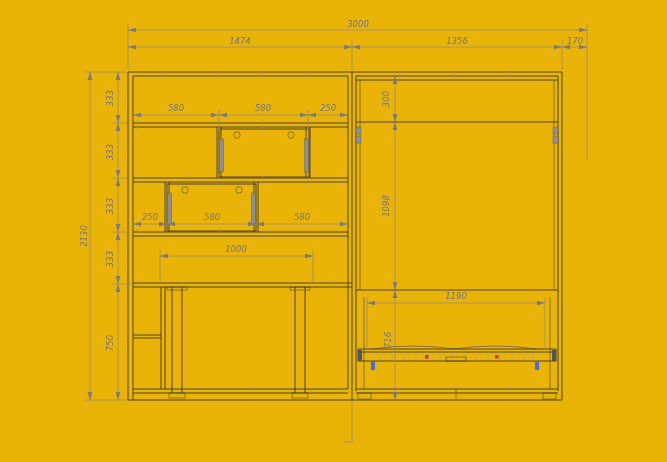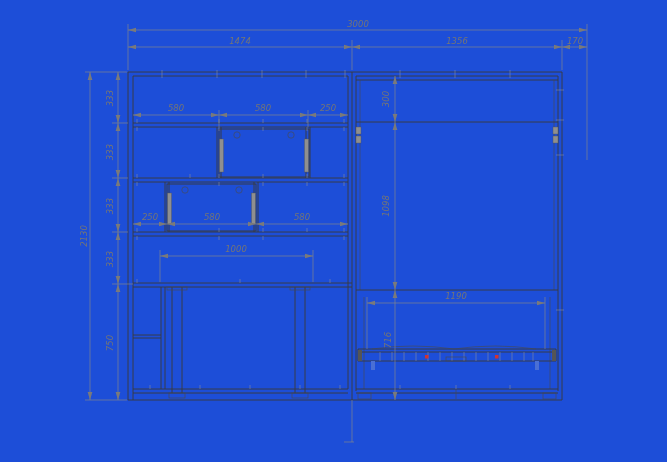--- a/index.html
+++ b/index.html
@@ -1,16 +1,16 @@
 <!DOCTYPE html>
 <html><head>
 <meta charset="utf-8">
 <style>
   html,body{margin:0;padding:0;background:#fff;}
-  .canvas{width:667px;height:462px;position:relative;background:#1d4ed8;overflow:hidden;
+  .canvas{width:667px;height:462px;position:relative;background:#eab308;overflow:hidden;
           font-family:"DejaVu Sans",sans-serif;}
   svg{position:absolute;left:0;top:0;}
   .struct{stroke:#3a3a3a;stroke-width:0.9;fill:none;}
   .struct2{stroke:#4a4a4a;stroke-width:0.6;fill:none;}
   .dimln{stroke:#8a8a8a;stroke-width:0.65;fill:none;}
   .tick{stroke:#9a9a9a;stroke-width:0.5;fill:none;}
   .slat{stroke:#9a9a9a;stroke-width:0.5;fill:none;}
   .hinge{fill:#8f8f8f;stroke:#555;stroke-width:0.4;}
   .dim-text{font:italic 8.5px "DejaVu Sans",sans-serif;fill:#757575;text-anchor:middle;}
 </style>

